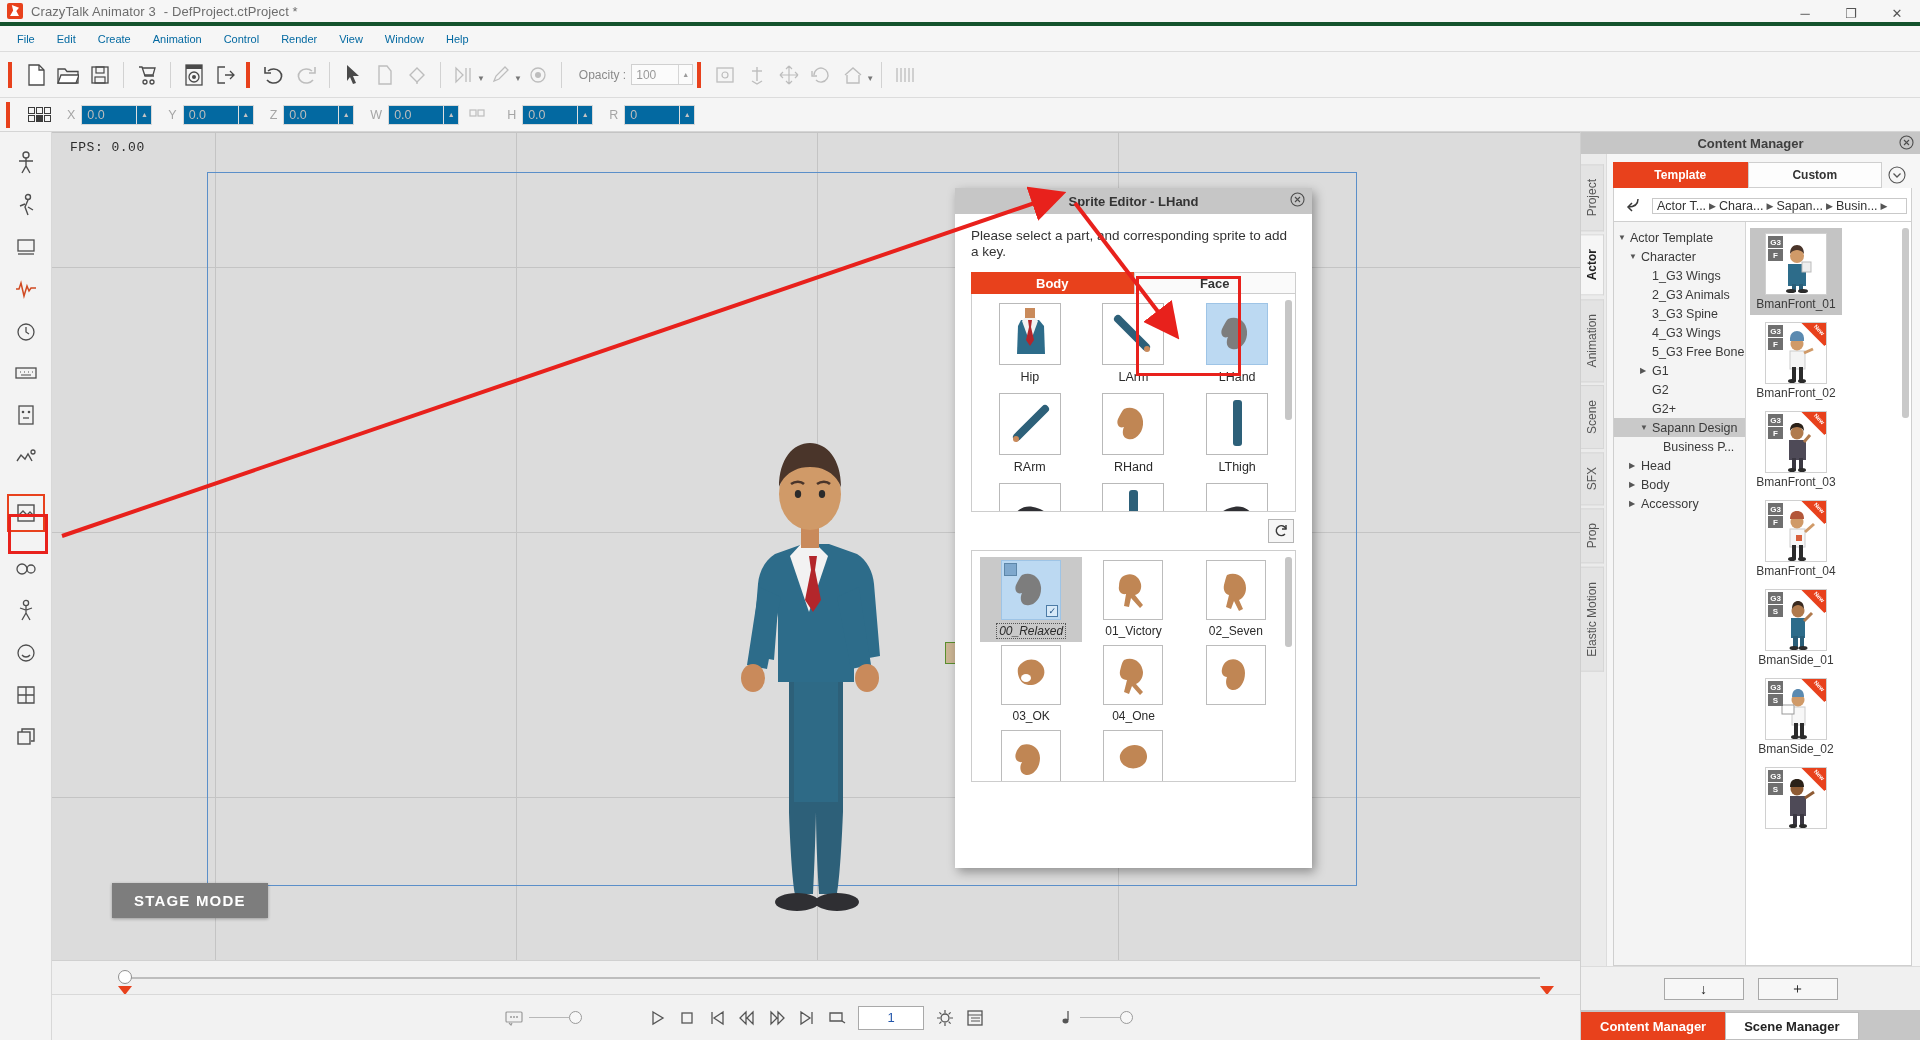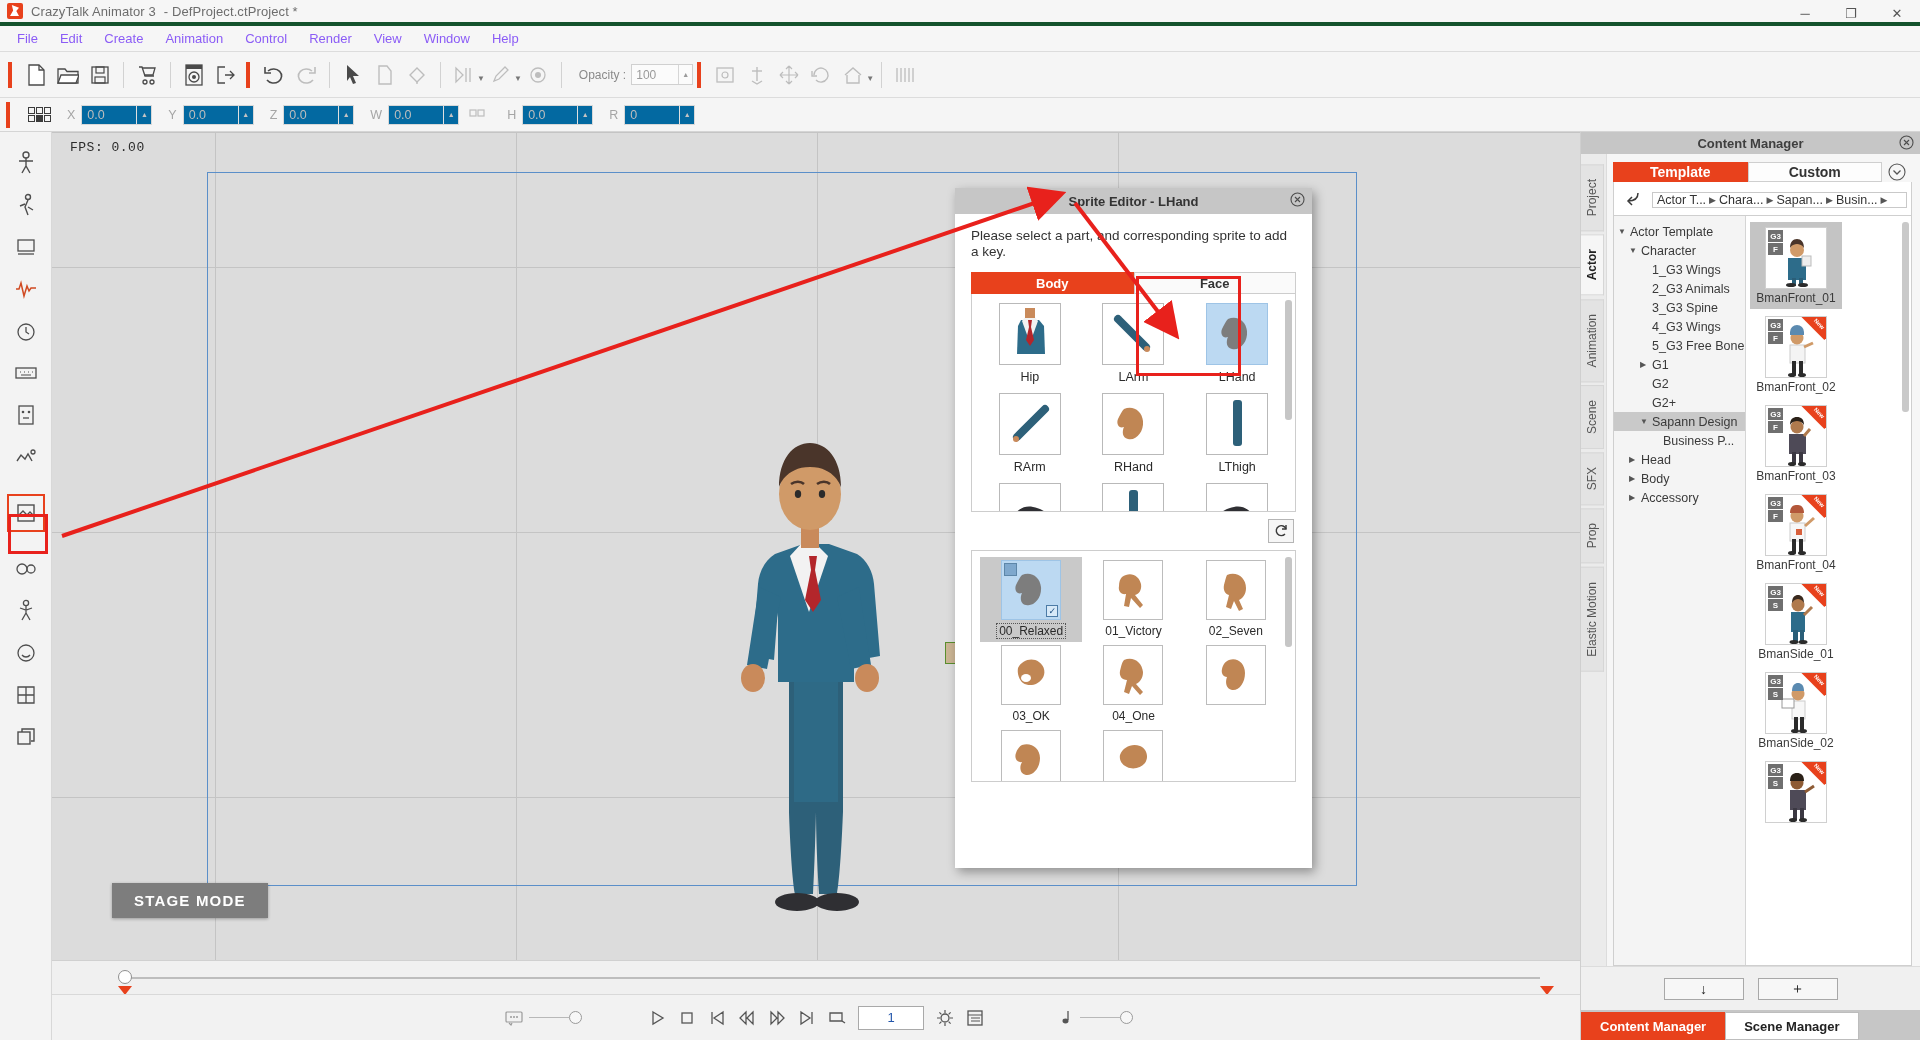--- a/index.html
+++ b/index.html
@@ -22,21 +22,21 @@
   .app-logo:after{
     content:""; position:absolute; left:3px; top:2px; width:9px; height:11px;
     background:#fff; clip-path:polygon(20% 0,100% 25%,70% 55%,100% 100%,0 100%,35% 50%);
   }
   .title-text { font-size:13px; color:#6d6d6d; letter-spacing:.1px; }
   .win-btns { position:absolute; right:0; top:0; height:26px; display:flex; }
   .win-btn { width:46px; height:26px; display:flex; align-items:center; justify-content:center; color:#555; font-size:13px;}
   
   .menubar { height:26px; background:#f6f6f6; display:flex; align-items:center; padding-left:6px;
              border-bottom:1px solid #dcdcdc; }
-  .menu-item { padding:3px 11px; font-size:13px; color:#8b5cf6; }
+  .menu-item { padding:3px 11px; font-size:11px; color:#0369a1; }
   
   .toolbar {
     height:46px; background:#f5f5f5; display:flex; align-items:center;
     border-bottom:1px solid #dcdcdc; padding-left:4px; gap:0px;
   }
   .tb-redbar { width:4px; height:26px; background:#e8411c; margin:0 8px 0 4px; flex:none;}
   .tb-sep { width:1px; height:26px; background:#d2d2d2; margin:0 7px; flex:none;}
   .tb-btn {
     width:32px; height:32px; display:flex; align-items:center; justify-content:center;
     flex:none; color:#4a4a4a;
@@ -111,22 +111,22 @@
                position:relative; font-size:13px; font-weight:bold; color:#3f3f3f;}
   .dock-close{ position:absolute; right:6px; top:3px; }
   .dock-body{ flex:1; display:flex; background:#f6f6f6; min-height:0;}
   .vtabs{ width:26px; background:#ebebeb; border-right:1px solid #dcdcdc; padding-top:10px;}
   .vtab{ writing-mode:vertical-rl; text-orientation:mixed; transform:rotate(180deg);
          padding:14px 4px; font-size:12px; color:#555; background:#e3e3e3; margin-bottom:3px;
          border:1px solid #d6d6d6; border-right:none;}
   .vtab.active{ background:#f6f6f6; color:#222; font-weight:bold;}
   .dock-main{ flex:1; padding:8px 8px 0 6px; display:flex; flex-direction:column; min-height:0;}
   .cm-tabs{ display:flex; align-items:center; gap:0; }
-  .cm-tab{ flex:1; height:20px; display:flex; align-items:center; justify-content:center;
-           font-size:14px; font-weight:bold; border:1px solid #cfcfcf; background:#fdfdfd; color:#333;}
+  .cm-tab{ flex:1; height:26px; display:flex; align-items:center; justify-content:center;
+           font-size:12px; font-weight:bold; border:1px solid #cfcfcf; background:#fdfdfd; color:#333;}
   .cm-tab.active{ background:#e8411c; color:#fff; border-color:#e8411c;}
   .cm-expand{ width:30px; display:flex; align-items:center; justify-content:center;}
   .breadcrumb-row{ display:flex; align-items:center; gap:8px; padding:8px 4px 6px 4px;
                    border:1px solid #cfcfcf; border-top:none; background:#fff;}
   .crumbs{ flex:1; display:flex; align-items:center; border:1px solid #c9c9c9; height:16px;
            padding:0 4px; background:#fff; font-size:12.5px; color:#333; gap:3px; overflow:hidden;}
   .crumb-sep{ font-size:9px; color:#555; }
   .cm-content{ flex:1; display:flex; border:1px solid #cfcfcf; border-top:none;
                background:#fff; min-height:0; }
   .tree{ width:132px; background:#f4f4f4; border-right:1px solid #d5d5d5; overflow:hidden;
@@ -185,21 +185,21 @@
   .refresh-btn{ width:26px;height:24px;border:1px solid #b5b5b5; background:#f6f6f6;
                 display:flex;align-items:center;justify-content:center;}
   .sprite-pane{ border:1px solid #cdcdcd; height:232px; overflow:hidden; position:relative; background:#fff;}
   .sprite-grid{ display:grid; grid-template-columns:repeat(3,1fr); padding:6px 8px 0 8px;}
   .sprite-cell{ display:flex; flex-direction:column; align-items:center; padding:3px 0 4px 0;}
   .sprite-cell.sel{ background:#c9c9c9;}
   .sprite-thumb{ width:60px;height:60px;border:1px solid #bcbcbc;background:#fff; position:relative;
                  display:flex;align-items:center;justify-content:center;}
   .sprite-thumb.sel{ background:#bcd9f2; border-color:#9ec4e6;}
   .sprite-name{ font-size:12px; margin-top:4px; color:#2a2a2a;}
-  .sprite-name.focus{ outline:1px dotted #555; padding:0 2px;}
+  .sprite-name.focus{ outline:1px dotted #555; padding:0 2px;font-style:italic;}
   .mini-ic{ position:absolute; left:2px; top:2px; width:13px;height:13px; background:#7fa8cd;
             border:1px solid #5d86a8; }
   .mini-ck{ position:absolute; right:2px; bottom:2px; width:12px;height:12px; background:#d7e9f8;
             border:1px solid #4c7ba6; font-size:9px; color:#1c4e80; display:flex;align-items:center;justify-content:center;}
   .hl-box{ position:absolute; border:3px solid #e8211c; pointer-events:none; z-index:60;}
   svg.arrow-layer{ position:absolute; left:0; top:0; width:1920px; height:1040px; pointer-events:none; z-index:70;}
 </style>
 </head>
 <body>
 

